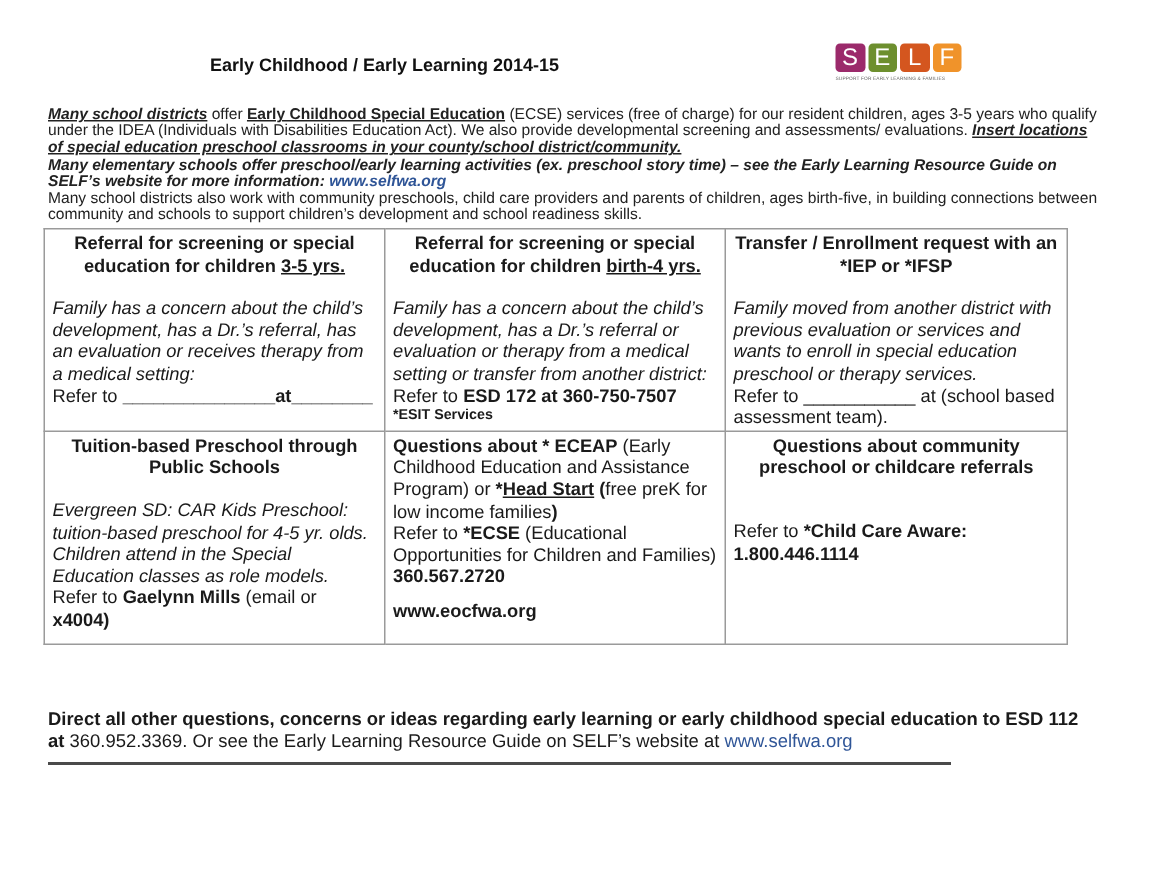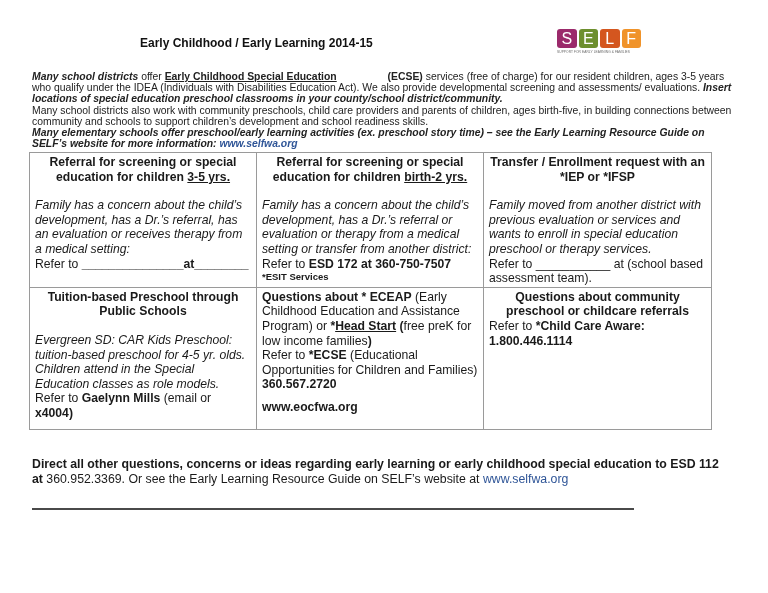--- a/index.html
+++ b/index.html
@@ -5,77 +5,77 @@
   html, body { margin:0; padding:0; background:#ffffff; }
   body { width:768px; height:593px; position:relative; overflow:hidden;
          font-family:"Liberation Sans", sans-serif; color:#1a1a1a; }
   .title { position:absolute; left:140px; top:36px; font-size:12px; font-weight:bold; color:#111; }
   .logo { position:absolute; left:557px; top:29px; width:85px; }
   .logo .tiles { display:flex; gap:2px; }
   .logo .tile { width:19.5px; height:19px; border-radius:3px; color:#fff; font-size:16px;
                 line-height:19px; text-align:center; font-family:"Liberation Sans", sans-serif; }
   .logo .tag { font-size:3.2px; color:#666; margin-top:2px; white-space:nowrap; letter-spacing:0.1px; }
   .intro { position:absolute; left:32px; top:71px; width:700px; font-size:10.4px; line-height:11.2px; color:#222; }
-  .intro .bu { font-weight:bold; font-style:italic; }
-  .intro .b { font-weight:bold;padding-left:48px; }
+  .intro .bu { font-weight:bold; font-style:italic; text-decoration:underline; }
+  .intro .b { font-weight:normal; }
   .intro .bul { font-weight:bold; text-decoration:underline; }
   .intro .bi { font-weight:bold; font-style:italic; }
   .link { color:#2f5597; }
   table.grid { position:absolute; left:29px; top:152px; width:682px; border-collapse:collapse;
                table-layout:fixed; font-size:12.2px; line-height:14.6px; }
   table.grid td { border:1.5px solid #9a9a9a; vertical-align:top; padding:2px 5px 1px 5px; }
   table.grid tr.r1 td { height:125px; }
   table.grid tr.r2 td { height:138px; }
   .ch { font-weight:bold; text-align:center; display:block; }
   .ch .u { text-decoration:underline; }
   .it { font-style:italic; display:block; margin-top:14px; }
   .ref { display:block; }
   .ref b { font-weight:bold; }
   .small { font-size:9.5px; font-weight:bold; display:block; line-height:11px; }
   .ctr { display:block; }
-  .footer { position:absolute; left:32px; top:457px; width:700px; font-size:12.3px; line-height:15px; }
+  .footer { position:absolute; left:32px; top:472px; width:700px; font-size:12.3px; line-height:15px; }
   .footer .b { font-weight:bold; }
   .hr { position:absolute; left:32px; top:508px; width:602px; height:2px; background:#4a4a4a; }
 </style>
 </head>
 <body>
 
 <div class="title">Early Childhood / Early Learning 2014-15</div>
 
 <div class="logo">
   <div class="tiles">
     <div class="tile" style="background:#9b2a6b">S</div>
     <div class="tile" style="background:#6d8f2e">E</div>
     <div class="tile" style="background:#d4561f">L</div>
     <div class="tile" style="background:#f0932a">F</div>
   </div>
   <div class="tag">SUPPORT FOR EARLY LEARNING &amp; FAMILIES</div>
 </div>
 
 <div class="intro">
   <div><span class="bu">Many school districts</span><span> offer </span><span class="bul">Early Childhood Special Education</span><span class="b"> (ECSE)</span><span> services (free of charge) for our resident children, ages 3-5 years who qualify under the IDEA (Individuals with Disabilities Education Act).  We also provide developmental screening and assessments/ evaluations.  </span><span class="bu">Insert locations of special education preschool classrooms in your county/school district/community.</span></div>
+  <div><span class="bi">Many elementary schools offer preschool/early learning activities (ex. preschool story time) – see the Early Learning Resource Guide on SELF’s website for more information: </span><span class="bi link">www.selfwa.org</span></div>
   <div>Many school districts also work with community preschools, child care providers and parents of children, ages birth-five, in building connections between community and schools to support children’s development and school readiness skills.</div>
-  <div><span class="bi">Many elementary schools offer preschool/early learning activities (ex. preschool story time) – see the Early Learning Resource Guide on SELF’s website for more information: </span><span class="bi link">www.selfwa.org</span></div>
 </div>
 
 <table class="grid">
   <colgroup>
       <col style="width:227px">
       <col style="width:227px">
       <col style="width:228px">
     </colgroup>
   <tbody>
       <tr class="r1">
     <td>
       <span class="ch"><span>Referral for screening or special education for children </span><span class="u">3-5 yrs.</span></span>
       <span class="it">Family has a concern about the child’s development, has a Dr.’s referral, has an evaluation or receives therapy from a medical setting:</span>
       <span class="ref"><span>Refer to </span><b>_______________at________</b></span>
     </td>
     <td>
-      <span class="ch"><span>Referral for screening or special education for children </span><span class="u">birth-2 yrs.</span></span>
+      <span class="ch"><span>Referral for screening or special education for children </span><span class="u">birth-4 yrs.</span></span>
       <span class="it">Family has a concern about the child’s development, has a Dr.’s referral or evaluation or therapy from a medical setting or transfer from another district:</span>
       <span class="ref"><span>Refer to </span><b>ESD 172 at 360-750-7507</b></span>
       <span class="small">*ESIT Services</span>
     </td>
     <td>
       <span class="ch">Transfer / Enrollment request with an *IEP or *IFSP</span>
       <span class="it">Family moved from another district with previous evaluation or services and wants to enroll in special education preschool or therapy services.</span>
       <span class="ref">Refer to ___________ at (school based assessment team).</span>
     </td>
   </tr>
@@ -85,21 +85,21 @@
       <span class="it">Evergreen SD: CAR Kids Preschool: tuition-based preschool for 4-5 yr. olds. Children attend in the Special Education classes as role models.</span>
       <span class="ref"><span>Refer to </span><b>Gaelynn Mills</b><span> (email or </span><b>x4004)</b></span>
     </td>
     <td>
       <span class="ctr"><b>Questions about * ECEAP</b><span> (Early Childhood Education and Assistance Program) or </span><b>*</b><b style="text-decoration:underline">Head Start</b><b> (</b><span>free preK for low income families</span><b>)</b></span>
       <span class="ref"><span>Refer to </span><b>*ECSE</b><span> (Educational Opportunities for Children and Families) </span><b>360.567.2720</b></span>
       <span class="ref" style="margin-top:8px"><b>www.eocfwa.org</b></span>
     </td>
     <td>
       <span class="ch">Questions about community preschool or childcare referrals</span>
-      <span class="ref" style=""><span>Refer to </span><b>*Child Care Aware: 1.800.446.1114</b></span>
+      <span class="ref" style="margin-top:28px"><span>Refer to </span><b>*Child Care Aware: 1.800.446.1114</b></span>
     </td>
   </tr>
 </tbody>
   </table>
 
 <div class="footer">
   <span class="b">Direct all other questions, concerns or ideas regarding early learning or early childhood special education to ESD 112 at</span><span> 360.952.3369. Or see the Early Learning Resource Guide on SELF’s website at </span><span class="link">www.selfwa.org</span>
 </div>
 
 <div class="hr"></div>

